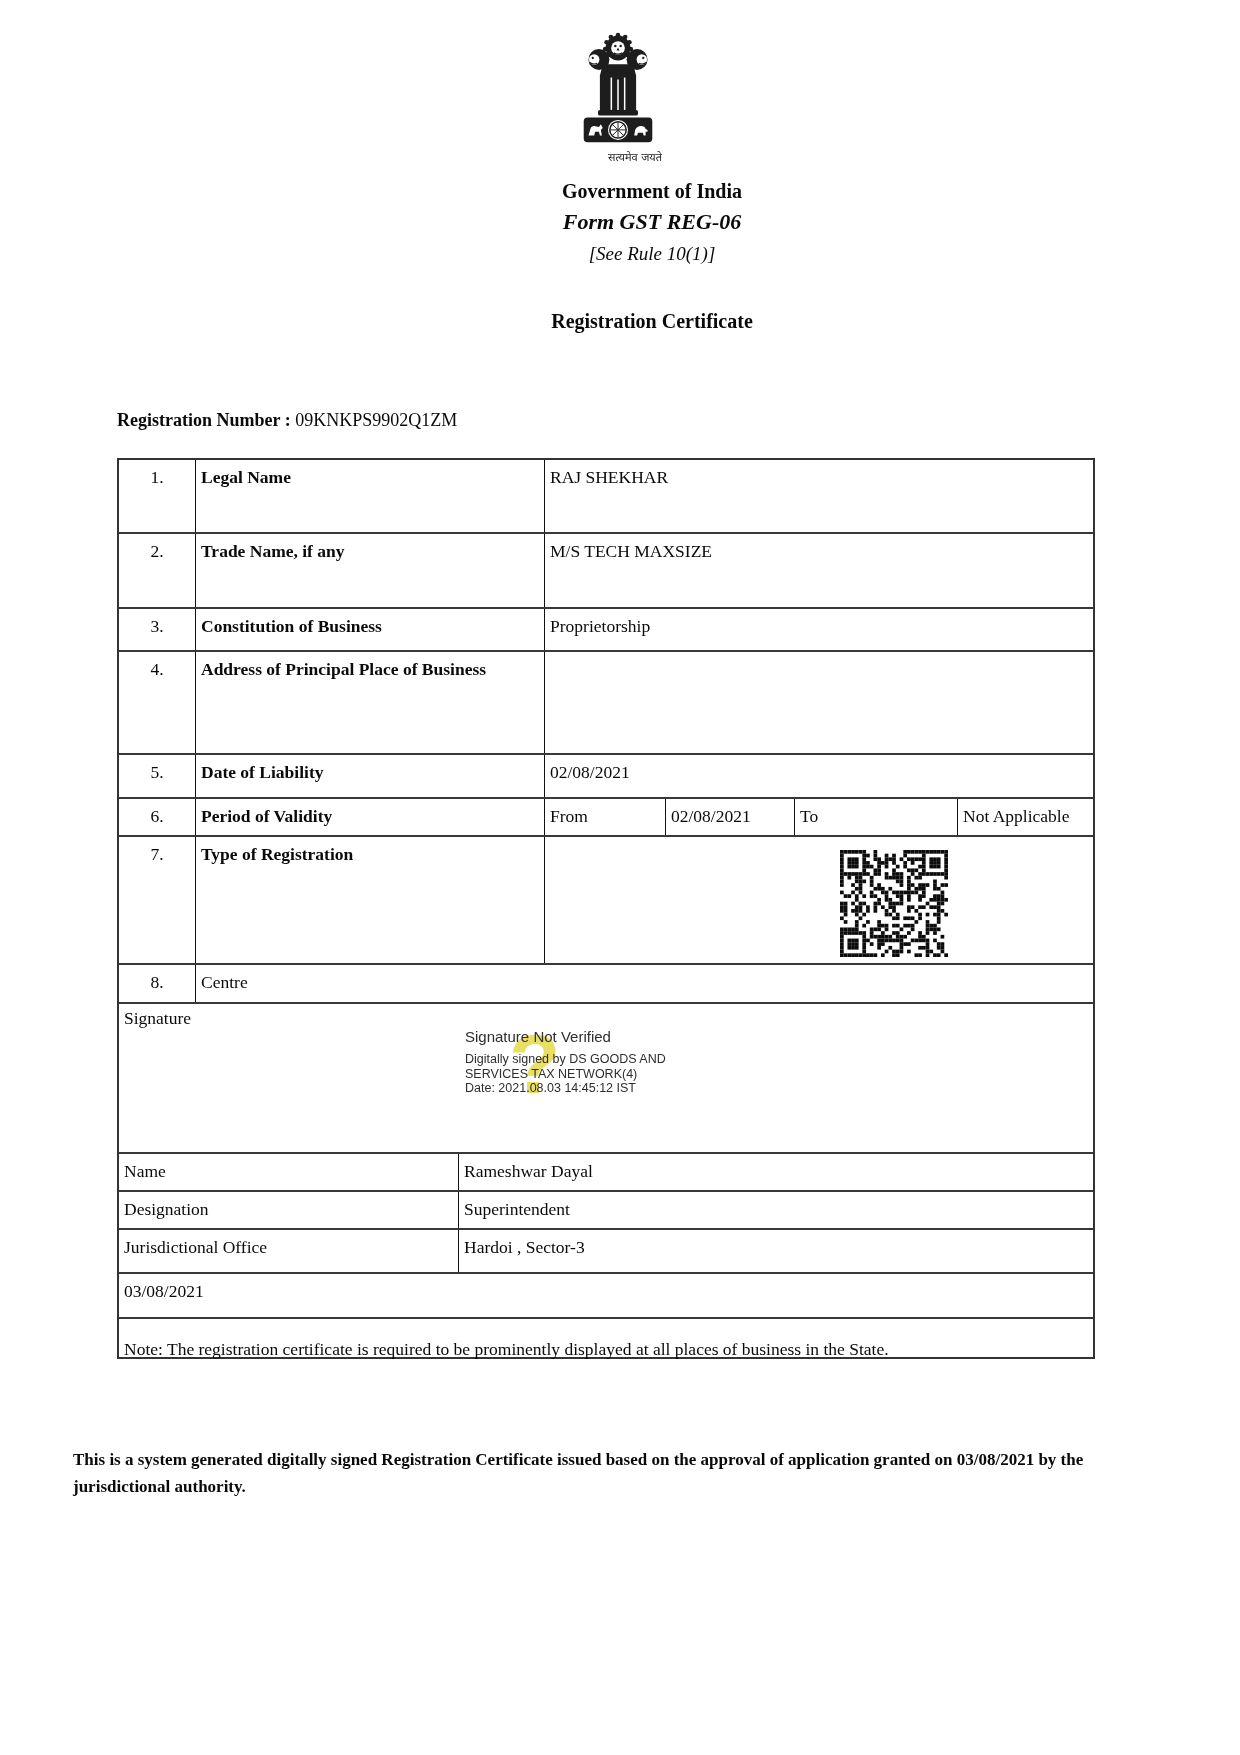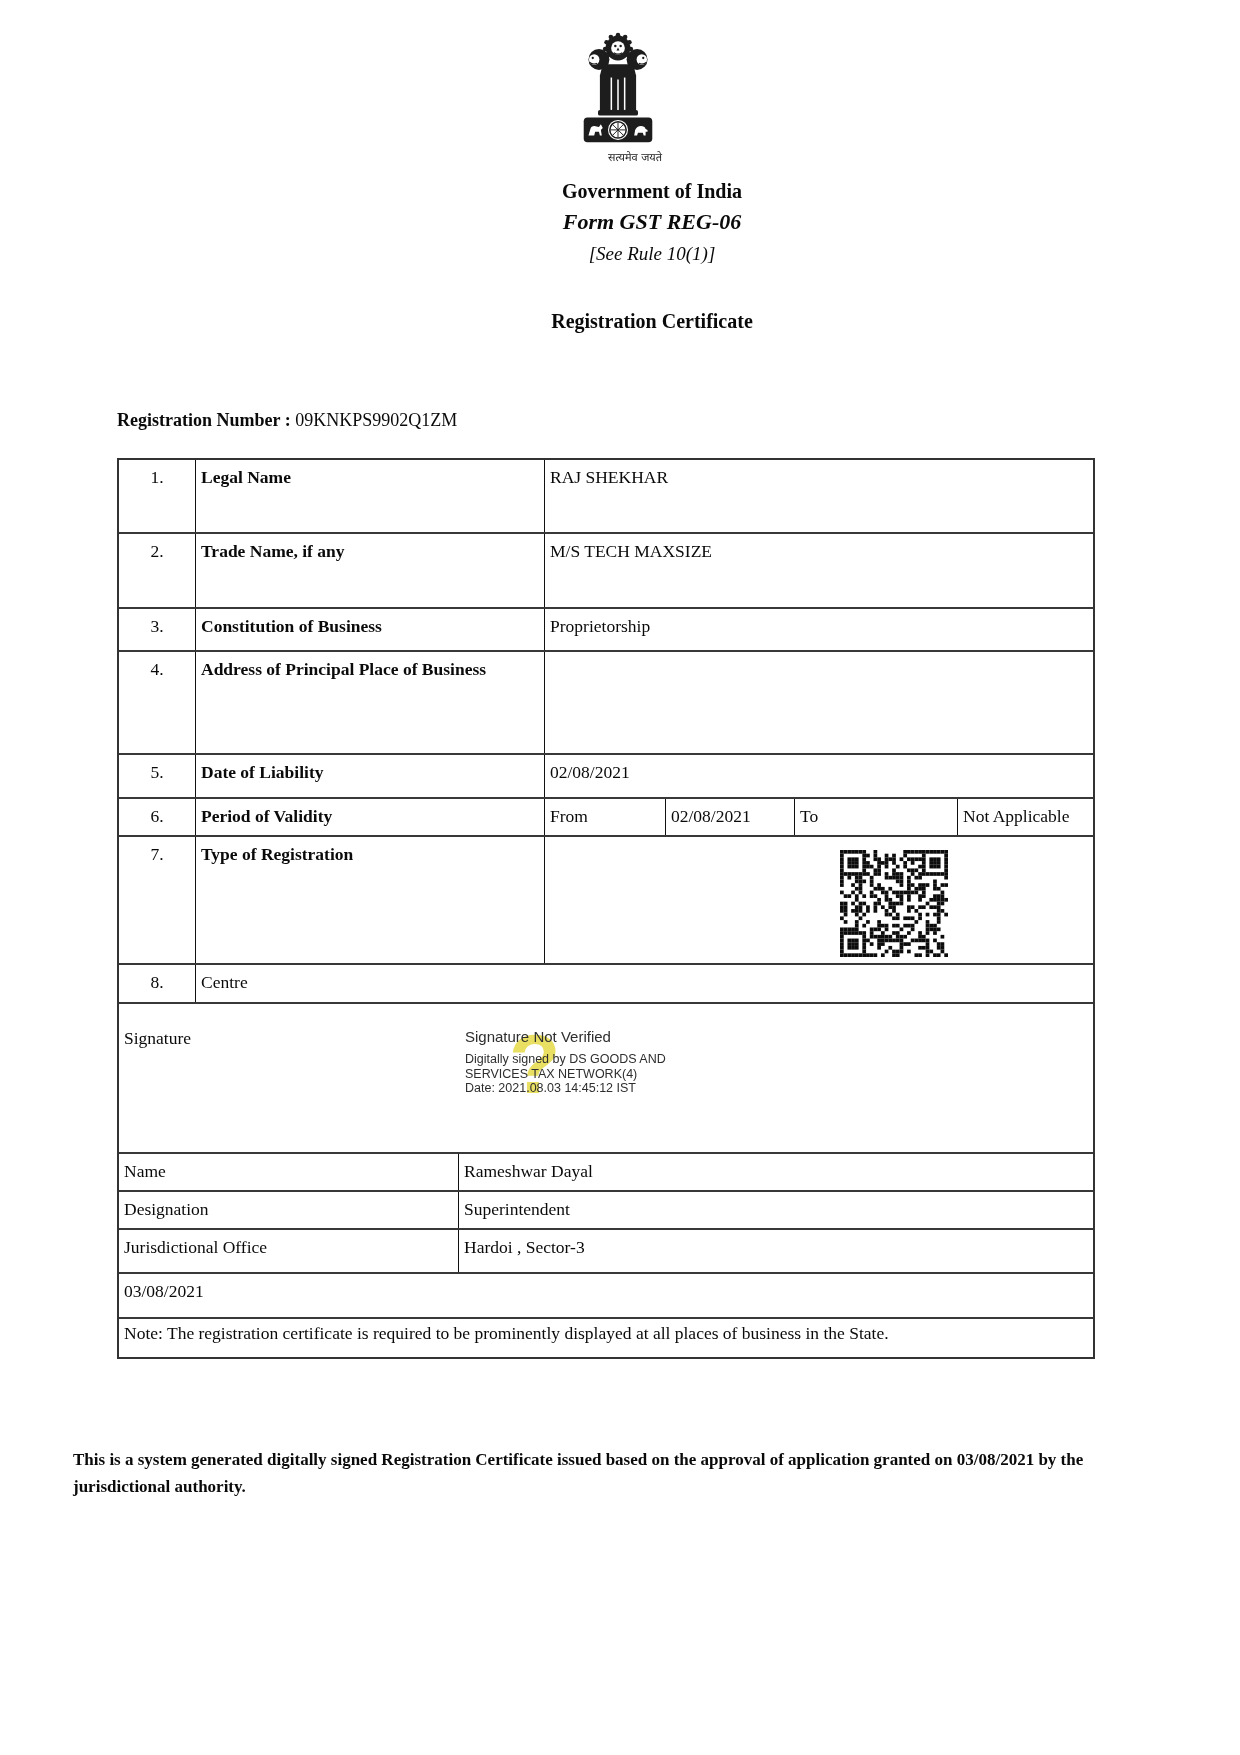--- a/index.html
+++ b/index.html
@@ -34,33 +34,33 @@
   .r1{height:74px;} .r2{height:75px;} .r3{height:43px;} .r4{height:103px;}
   .r5{height:44px;} .r6{height:38px;} .r7{height:128px;} .r8{height:39px;}
   .sub{box-sizing:border-box;padding:7px 5px 4px 5px;border-right:1px solid #111;flex:0 0 auto;}
   .sub:last-child{border-right:none;}
   .s-from{width:121px;} .s-fromv{width:129px;} .s-to{width:163px;} .s-tov{flex:1 1 auto;}
   .qr{position:absolute;left:721px;top:13px;width:108px;height:107px;}
   .r7 .c-val{padding-top:22px;}
 
   
   .r-sig{height:150px;display:block;}
-  .sig-label{padding:24px 5px;}
+  .sig-label{padding:4px 5px;}
   .sig-block{position:absolute;left:346px;top:24px;font-family:"Liberation Sans", sans-serif;color:#2e2e2e;}
   .sig-nv{position:relative;z-index:2;font-size:15px;margin-bottom:7px;}
   .sig-small{position:relative;z-index:2;font-size:12.5px;line-height:14.5px;}
   .sig-q{position:absolute;left:44px;top:-6px;z-index:1;font-size:84px;line-height:84px;
          font-weight:bold;color:#e9df62;font-family:"Liberation Sans", sans-serif;}
 
   
   .o-lab{width:340px;border-right:1px solid #111;flex:0 0 auto;}
   .o-val{flex:1 1 auto;}
   .r-name{height:38px;} .r-desig{height:38px;} .r-juris{height:44px;} .r-doi{height:45px;}
   .r-note{height:38px;display:block;}
-  .r-note .c{padding-top:4px;}
+  .r-note .c{padding-top:20px;}
 
   
   .footer{position:absolute;left:73px;top:1446px;width:1100px;font-size:17px;
           font-weight:bold;line-height:27px;}
 </style>
 </head>
 <body>
 
 <div class="page">
 

